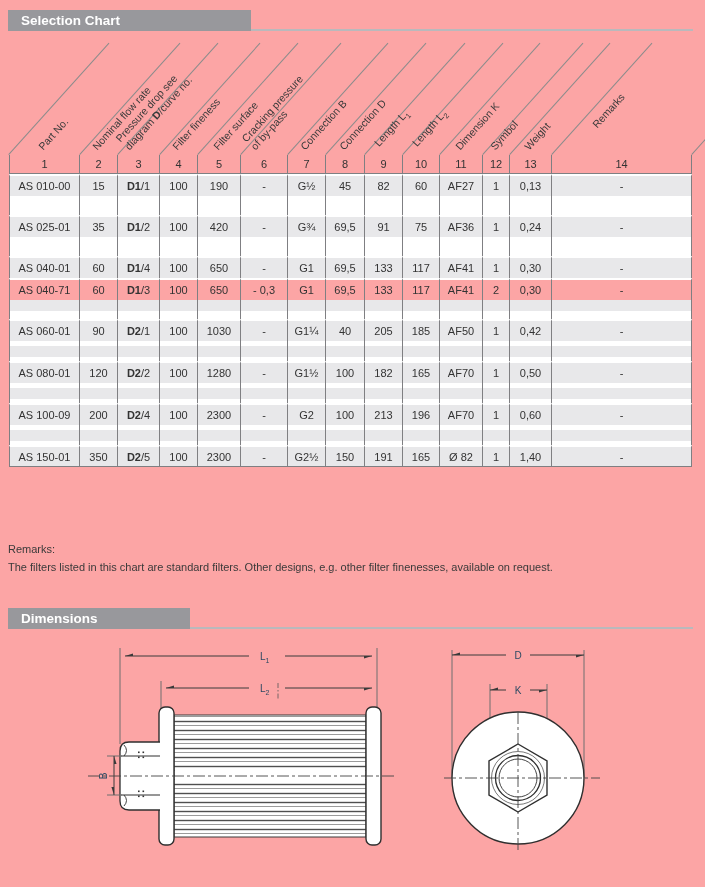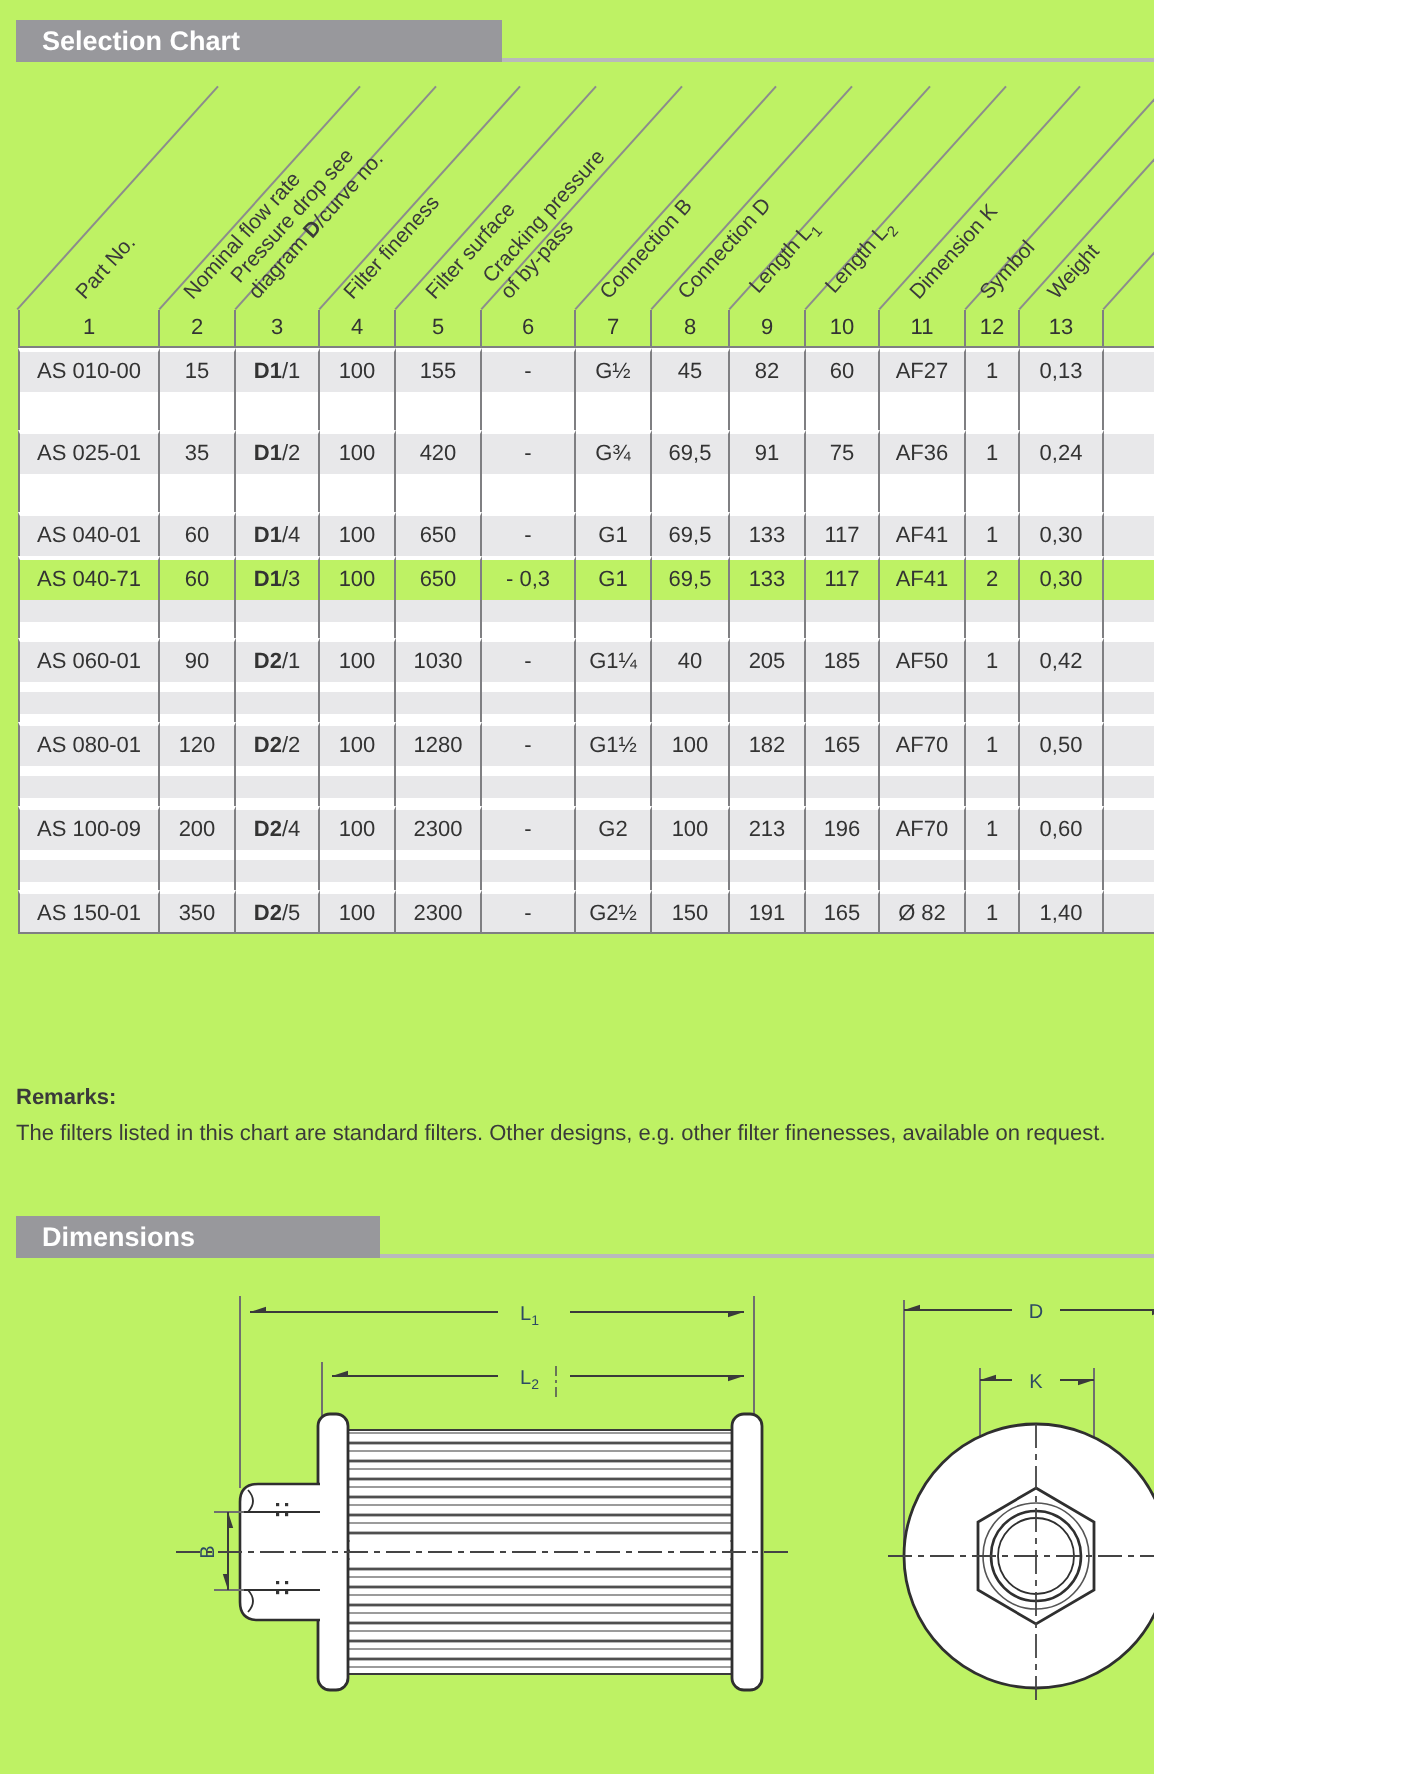--- a/index.html
+++ b/index.html
@@ -1,17 +1,17 @@
 <!DOCTYPE html>
 <html><head>
 <meta charset="utf-8">
 <style>
   html,body{margin:0;padding:0;background:#fff;}
   .page{
-    position:relative;width:577px;height:887px;background:#bef264;
+    position:relative;width:705px;height:887px;background:#fca5a5;
     font-family:"Liberation Sans",sans-serif;color:#3a3a3a;overflow:hidden;
   }
   
   .bar-line{position:absolute;left:8px;width:685px;height:2px;background:#b9b9bc;}
   .title-bar{
     position:absolute;left:8px;height:21px;background:#98989c;color:#fff;
     font-size:13.5px;font-weight:bold;line-height:21px;padding-left:13px;box-sizing:border-box;
   }
   
   .diag-header{position:absolute;left:9px;top:45px;width:683px;height:110px;}
@@ -36,21 +36,21 @@
   tr.units td{border-top:1px solid #7f7f82;border-bottom:1px solid #7f7f82;height:20px;}
   tr.nums  td{border-bottom:1px solid #7f7f82;height:19px;}
   tr.data td{border-top:2px solid #fff;height:22px;}
   tr.data.row-shaded td{background:#e8e8ea;background-clip:padding-box;}
   tr.data:last-child td{border-bottom:1px solid #7f7f82;}
   tr.sp-w   td{height:19px;background:#fff;}
   tr.sp-sw  td{height:19px;background:linear-gradient(180deg,#e8e8ea 0 11px,#fff 11px);}
   tr.sp-wsw td{height:20px;background:linear-gradient(180deg,#fff 0 5px,#e8e8ea 5px 16px,#fff 16px);}
   
   .remarks{position:absolute;left:8px;top:543px;width:689px;font-size:11px;}
-  .remarks .hd{font-weight:bold;margin-bottom:6px;}
+  .remarks .hd{font-weight:normal;margin-bottom:6px;}
   
   .drawing{position:absolute;left:0;top:632px;}
   .svgtxt{font-family:"Liberation Sans",sans-serif;font-size:10px;fill:#2d4a63;}
   .svgsub{font-size:7px;}
 </style>
 </head>
 <body>
 
 <div class="page">
 
@@ -154,21 +154,21 @@
             <td>11</td>
             <td>12</td>
             <td>13</td>
             <td>14</td>
           </tr>
           <tr class="data row-shaded">
             <td>AS 010-00</td>
             <td>15</td>
             <td><b>D1</b>/1</td>
             <td>100</td>
-            <td>155</td>
+            <td>190</td>
             <td>-</td>
             <td>G½</td>
             <td>45</td>
             <td>82</td>
             <td>60</td>
             <td>AF27</td>
             <td>1</td>
             <td>0,13</td>
             <td>-</td>
           </tr>

